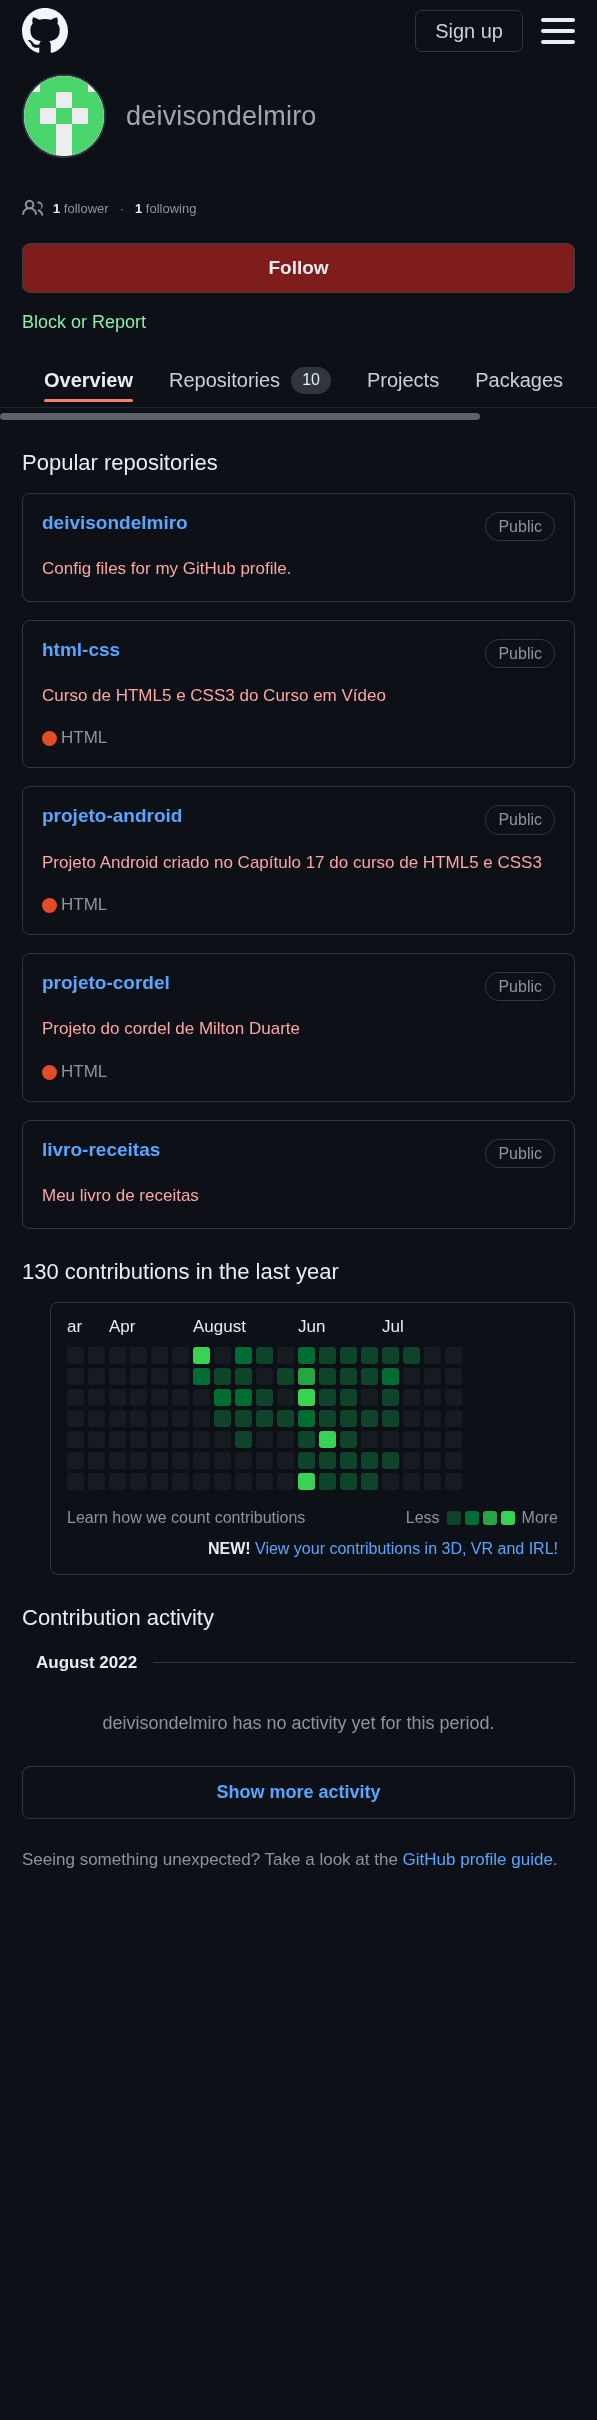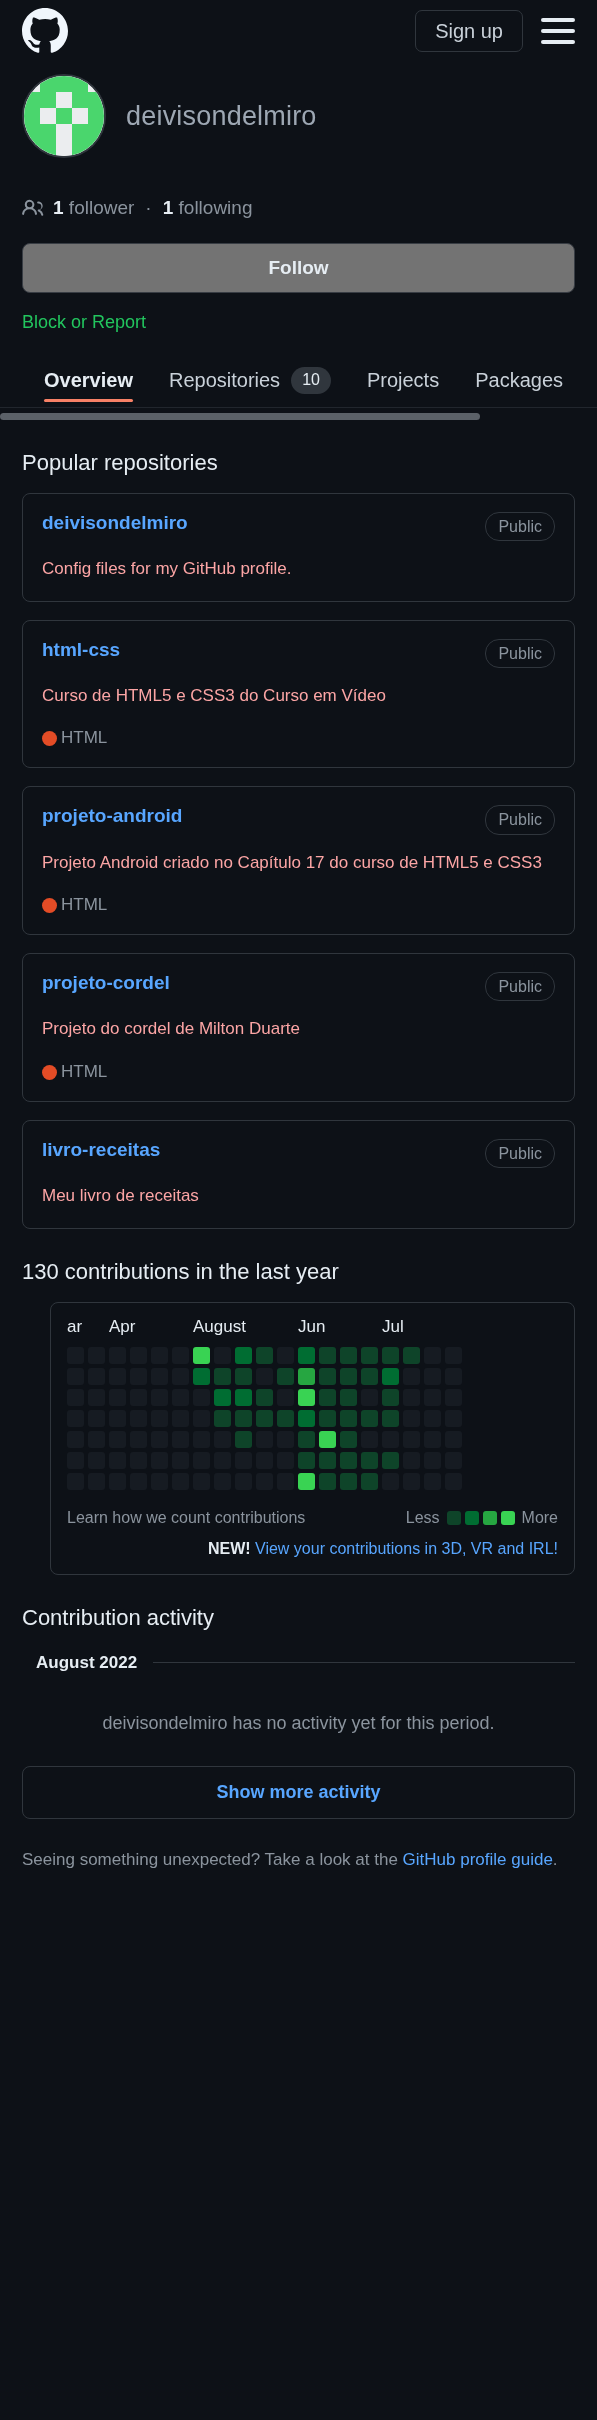--- a/index.html
+++ b/index.html
@@ -45,40 +45,40 @@
     background: #ebedef;
     flex: none;
     overflow: hidden;
     position: relative;
   }
   .avatar svg { display: block; width: 100%; height: 100%; }
   .username { font-size: 27px; color: #9da7b3; font-weight: 400; letter-spacing: .2px; }
 
   .followline {
     display: flex; align-items: center; gap: 9px;
-    margin-top: 39px; font-size: 19px; color: #8b949e;
+    margin-top: 39px; font-size: 13px; color: #8b949e;
   }
   .followline .num { color: #e6edf3; font-weight: bold; }
   .followline .sep { color: #8b949e; margin: 0 2px; }
   .people-icon { width: 22px; height: 22px; flex: none; }
 
   .follow-btn {
     display: block; width: 100%;
     margin-top: 24px;
-    background: #737373;
+    background: #7f1d1d;
     border: 1px solid #383d44;
     border-radius: 8px;
     color: #e6edf3;
     font-size: 19px;
     font-weight: bold;
     font-family: "Liberation Sans", sans-serif;
     padding: 13px 0;
     cursor: pointer;
   }
-  .block-report { display: block; margin-top: 19px; font-size: 18px; color: #22c55e; text-decoration: none; cursor: pointer; }
+  .block-report { display: block; margin-top: 19px; font-size: 18px; color: #86efac; text-decoration: none; cursor: pointer; }
 
   
   .nav-wrap { margin-top: 34px; position: relative; }
   .nav-tabs {
     display: flex; align-items: center;
     gap: 0;
     padding: 0 22px;
     white-space: nowrap;
     overflow: hidden;
   }

